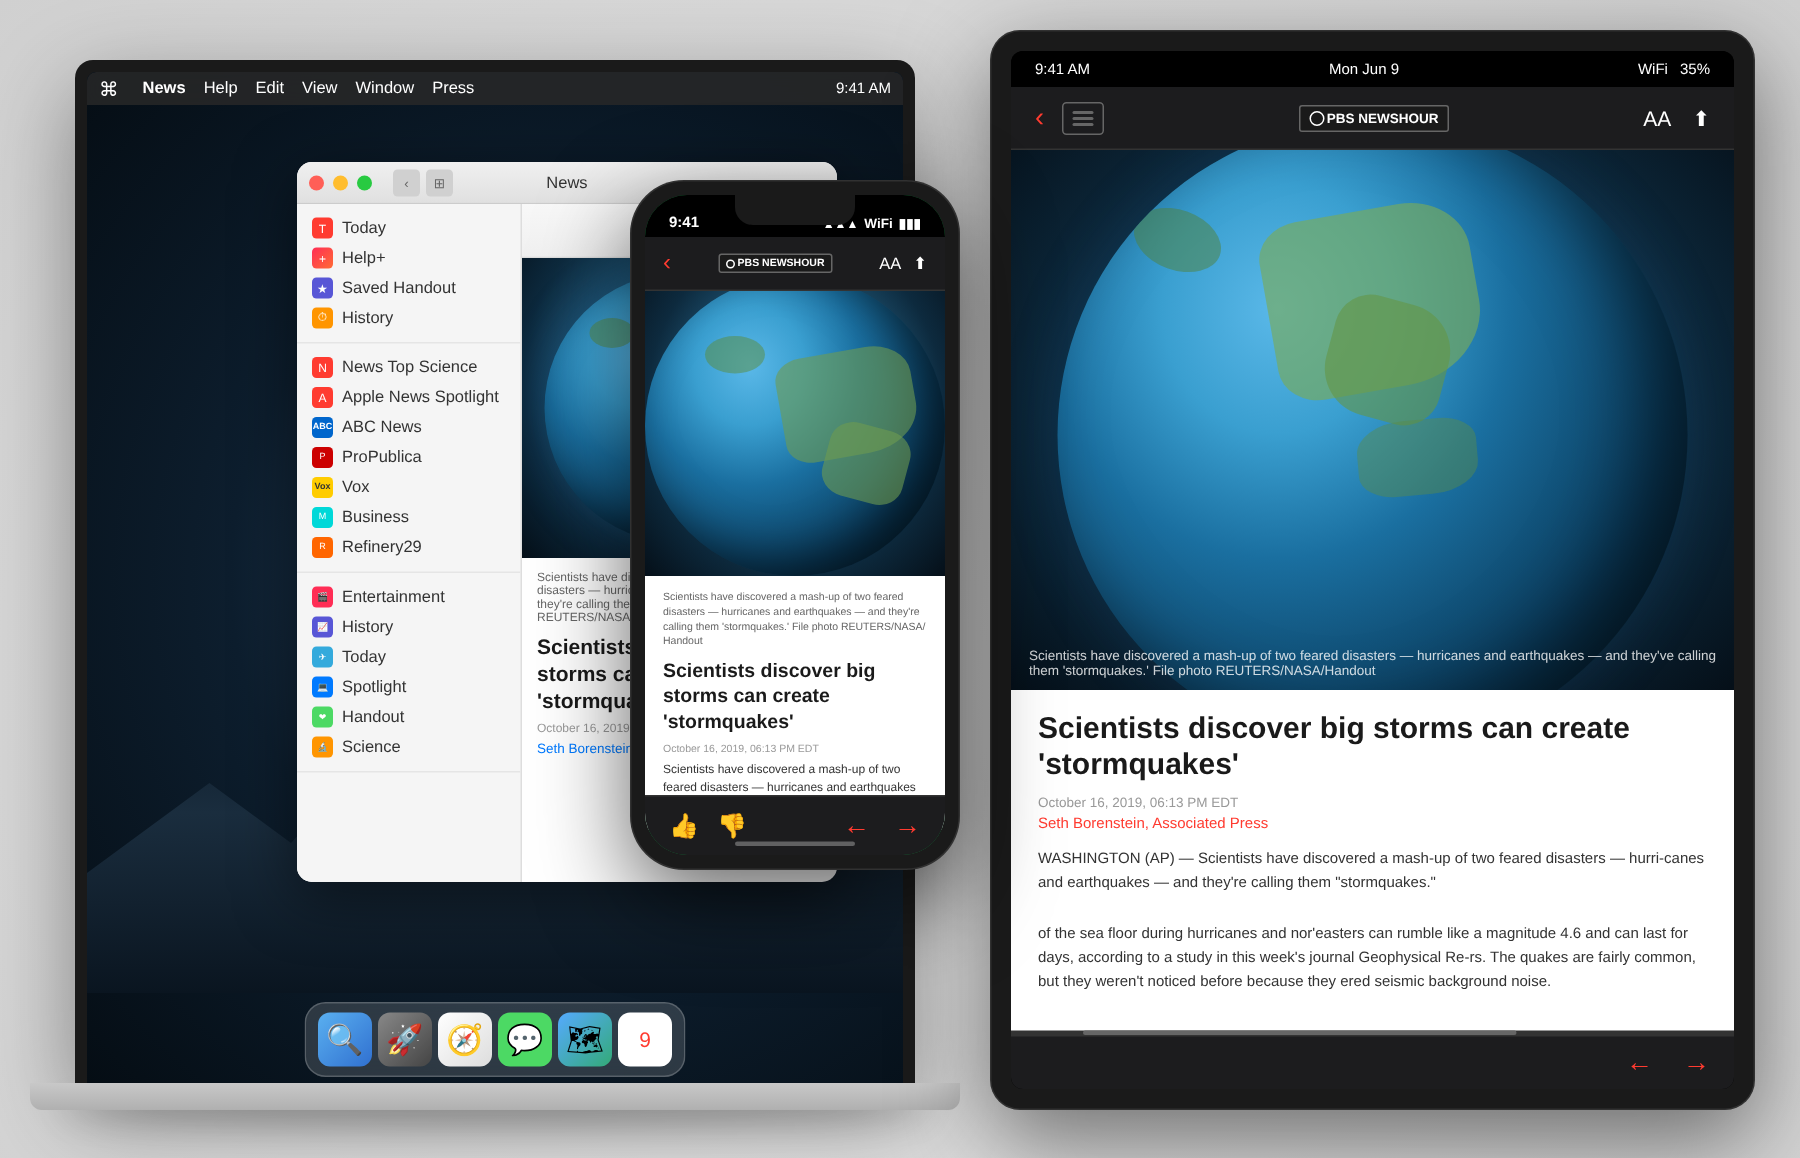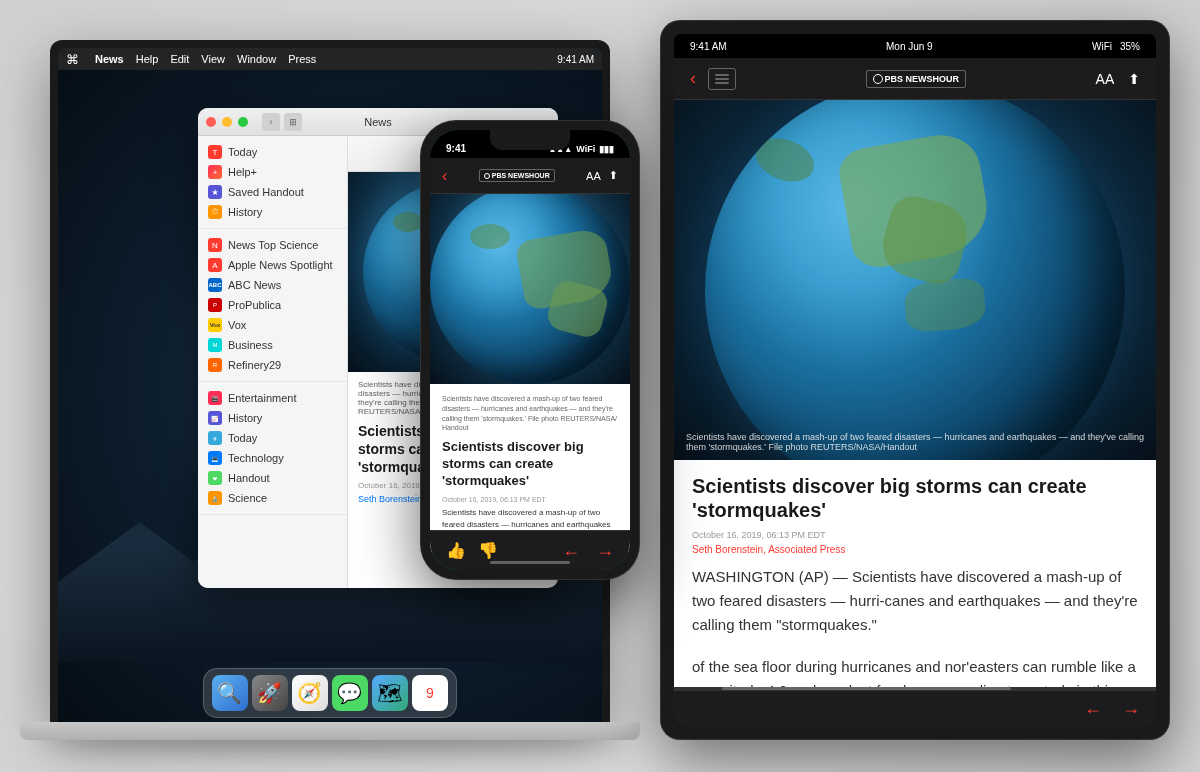--- a/index.html
+++ b/index.html
@@ -721,21 +721,21 @@
       margin-bottom: 4px;
     }
 
     .ipad-author {
       font-size: 10px;
       color: #ff3b30;
       margin-bottom: 10px;
     }
 
     .ipad-body-text {
-      font-size: 15px;
+      font-size: 10px;
       color: #333;
       line-height: 1.6;
     }
 
     .ipad-bottom-bar {
       height: 36px;
       background: #1c1c1e;
       border-top: 1px solid #333;
       display: flex;
       align-items: center;
@@ -885,21 +885,21 @@
                 <div class="sidebar-item">
                   <div class="sidebar-icon si-business">📈</div>
                   <span>History</span>
                 </div>
                 <div class="sidebar-item">
                   <div class="sidebar-icon si-travel">✈</div>
                   <span>Today</span>
                 </div>
                 <div class="sidebar-item">
                   <div class="sidebar-icon si-technology">💻</div>
-                  <span>Technology</span>
+                  <span>Spotlight</span>
                 </div>
                 <div class="sidebar-item">
                   <div class="sidebar-icon si-health">❤</div>
                   <span>Handout</span>
                 </div>
                 <div class="sidebar-item">
                   <div class="sidebar-icon si-science">🔬</div>
                   <span>Science</span>
                 </div>
               </div>

